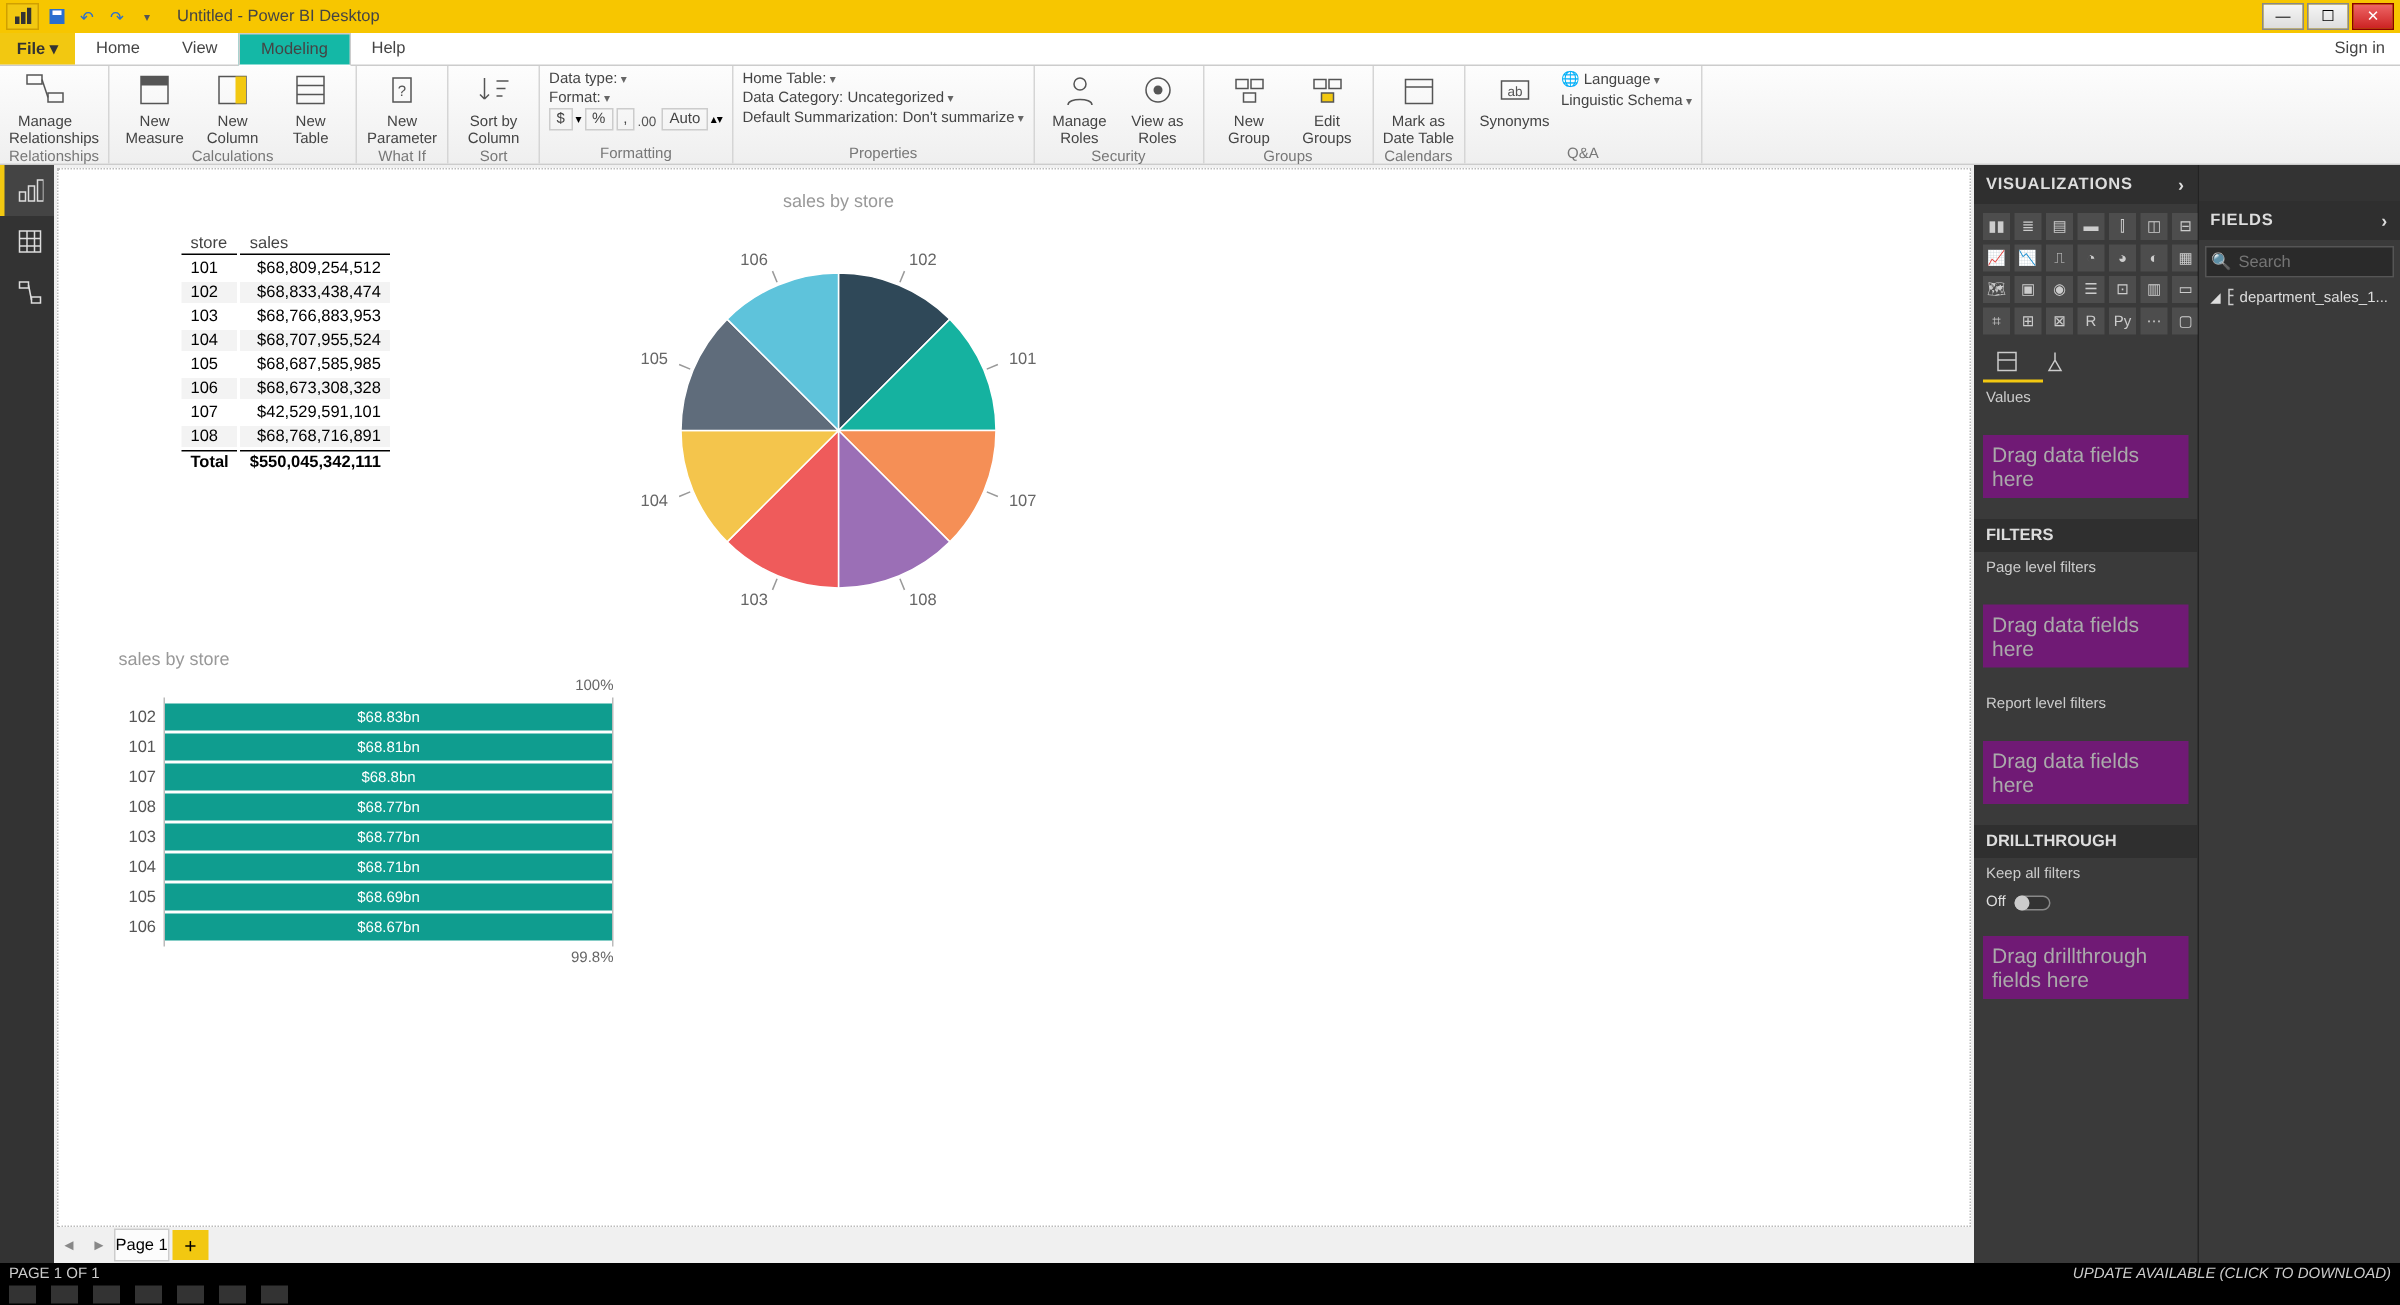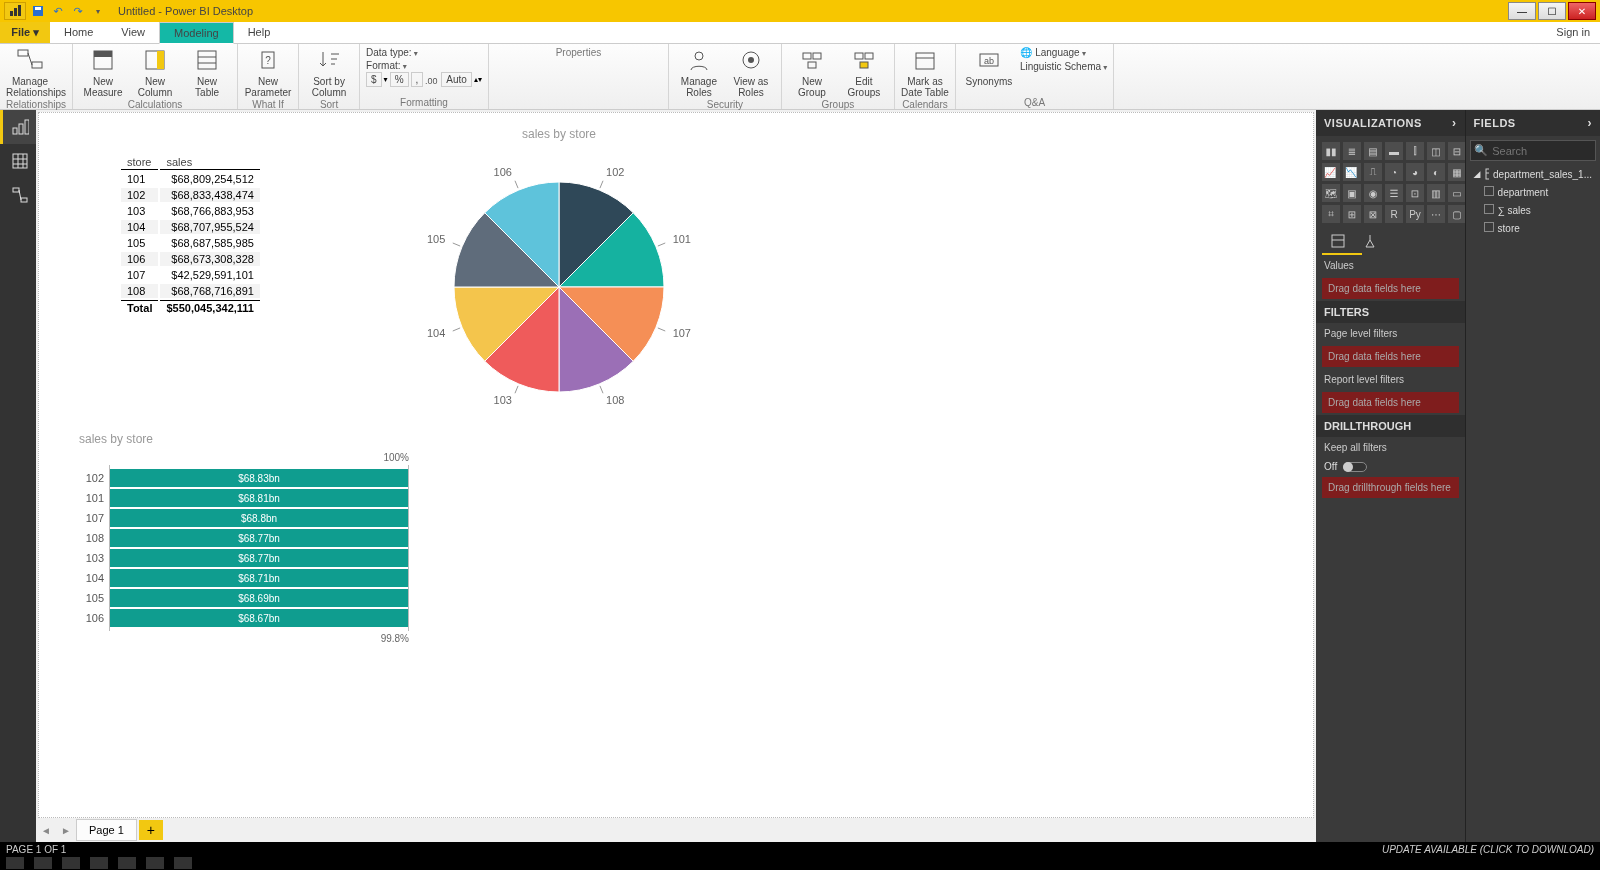--- a/index.html
+++ b/index.html
@@ -40,21 +40,21 @@
 .leftrail .railbtn.active{ background:#444; border-left-color:#f2c811;}
 .leftrail svg { stroke:#ddd; fill:none;}
 
 
 .canvas { position:absolute; top:110px; left:36px; right:284px; bottom:28px; background:#f0f0f0; }
 .page { position:absolute; inset:2px 2px 24px 2px; background:#fff; border:1px dotted #bbb; }
 
 
 .pagetabs { position:absolute; bottom:0; left:0; right:0; height:24px; background:#f0f0f0; display:flex; align-items:center; }
 .pagetabs .nav { width:20px; text-align:center; color:#888; cursor:pointer; font-size:10px;}
-.pagetabs .ptab { padding:4px 12px; border:1px solid #ccc; background:#fcfcfc; font-size:11px; cursor:pointer;}
+.pagetabs .ptab { padding:4px 0; border:1px solid #ccc; background:#fcfcfc; font-size:11px; cursor:pointer;}
 .pagetabs .add { width:24px; height:20px; background:#f2c811; display:flex; align-items:center; justify-content:center; margin-left:2px; font-size:14px; cursor:pointer;}
 
 
 .vis-table { position:absolute; left:80px; top:40px; font-size:11px;}
 .vis-table th { font-weight:normal; text-align:left; padding:1px 6px; border-bottom:1px solid #000; color:#444;}
 .vis-table td { padding:1px 6px; text-align:right;}
 .vis-table td:first-child{text-align:left;}
 .vis-table tr.total td { font-weight:bold; border-top:1px solid #000;margin-top:23px;}
 
 
@@ -74,21 +74,21 @@
 
 .rightpanes { position:absolute; top:110px; right:0; bottom:28px; width:284px; display:flex; background:#333;}
 .pane { flex:1; background:#3a3a3a; color:#ddd; font-size:11px; display:flex; flex-direction:column; overflow:hidden;}
 .pane:first-child{border-right:1px solid #222;}
 .pane-hdr { background:#2f2f2f; padding:6px 8px; font-size:11px; font-weight:bold; letter-spacing:0.5px; display:flex; align-items:center; justify-content:space-between;}
 .pane-hdr .chv { font-size:12px;}
 .viz-grid { display:grid; grid-template-columns:repeat(7,18px); gap:3px; padding:6px;}
 .viz-grid .v { width:18px; height:18px; background:#4d4d4d; display:flex; align-items:center; justify-content:center; cursor:pointer;}
 .subhdr { background:#2f2f2f; padding:5px 8px; font-size:11px; font-weight:bold;}
 .secline { padding:5px 8px; font-size:10px; color:#ccc;}
-.dropzone { background:#7f1d1d; margin:2px 6px; padding:5px 6px; font-size:10px; color:#aaa;}
+.dropzone { background:#701a75; margin:14px 6px; padding:5px 6px; font-size:14px; color:#aaa;}
 .field-search { margin:4px; background:#2a2a2a; border:1px solid #555; padding:3px 4px; display:flex; align-items:center; gap:4px;}
 .field-search input { background:transparent; border:none; color:#ccc; font-size:11px; outline:none; flex:1;}
 .field-item { padding:3px 8px 3px 18px; font-size:10px; cursor:pointer;}
 .field-item.tbl { padding-left:8px; display:flex; align-items:center; gap:4px;}
 .toggle { display:flex; align-items:center; gap:6px; padding:3px 8px; font-size:10px;}
 .toggle .sw { width:24px; height:10px; border:1px solid #888; border-radius:6px; position:relative; background:#333;}
 .toggle .sw::after { content:""; position:absolute; width:10px; height:10px; border-radius:50%; background:#ccc; top:-1px; left:-1px;}
 
 
 .status1 { position:absolute; bottom:14px; left:0; right:0; height:14px; background:#000000; color:#ccc; font-size:10px; display:flex; align-items:center; padding:0 6px;}
@@ -216,20 +216,25 @@
             <text x="0" y="10" font-size="9" fill="#555">.00</text>
           </svg>
       <span class="smallrow noarrow" style="border:1px solid #ccc;padding:1px 4px;">Auto</span>
       <span style="font-size:8px;">▴▾</span>
     </div>
   </div>
       <div class="gname">Formatting</div>
     </div>
 
   <div class="group" style="min-width:180px;">
+      <div class="grow" style="flex-direction:column;align-items:stretch;gap:0;">
+    <div class="smallrow">Home Table:</div>
+    <div class="smallrow">Data Category: Uncategorized</div>
+    <div class="smallrow">Default Summarization: Don't summarize</div>
+  </div>
       <div class="gname">Properties</div>
     </div>
 
   <div class="group">
       <div class="grow">
     <div class="bigbtn"><div class="ic">
             <svg width="24" height="24">
               <circle cx="12" cy="8" r="4" fill="none" stroke="#555"></circle>
               <path d="M4 22c0-5 16-5 16 0" fill="none" stroke="#555"></path>
             </svg>
@@ -512,42 +517,37 @@
     <div class="secline">Report level filters</div>
     <div class="dropzone">Drag data fields here</div>
     <div class="subhdr">DRILLTHROUGH</div>
     <div class="secline">Keep all filters</div>
     <div class="toggle">
         <span>Off</span>
         <div class="sw"></div>
       </div>
     <div class="dropzone">Drag drillthrough fields here</div>
   </div>
-  <div class="pane" style="flex:0.95;">
+  <div class="pane" style="flex:0.95;margin-top:24px;">
     <div class="pane-hdr">
         <span>FIELDS</span>
         <span class="chv">›</span>
       </div>
     <div class="field-search">
       <span>🔍</span>
       <input placeholder="Search" style="">
     </div>
     <div class="field-item tbl">
         <span style="font-size:9px;">◢</span>
         <svg width="12" height="12">
           <rect x="1" y="1" width="10" height="10" fill="none" stroke="#ccc"></rect>
           <line x1="1" y1="5" x2="11" y2="5" stroke="#ccc"></line>
         </svg>
         <span>department_sales_1...</span>
       </div>
-    <div id="field-cols">
-        <div class="field-item"><span style="display:inline-block;width:10px;height:10px;border:1px solid #888;margin-right:4px;"></span>department</div>
-        <div class="field-item"><span style="display:inline-block;width:10px;height:10px;border:1px solid #888;margin-right:4px;"></span>∑ sales</div>
-        <div class="field-item"><span style="display:inline-block;width:10px;height:10px;border:1px solid #888;margin-right:4px;"></span>store</div>
-      </div>
   </div>
 </div>
 
 <div class="status1">
   <span>PAGE 1 OF 1</span>
   <span class="upd">UPDATE AVAILABLE (CLICK TO DOWNLOAD)</span>
 </div>
 <div class="status2">
   <div class="tb"></div>
   <div class="tb"></div>

